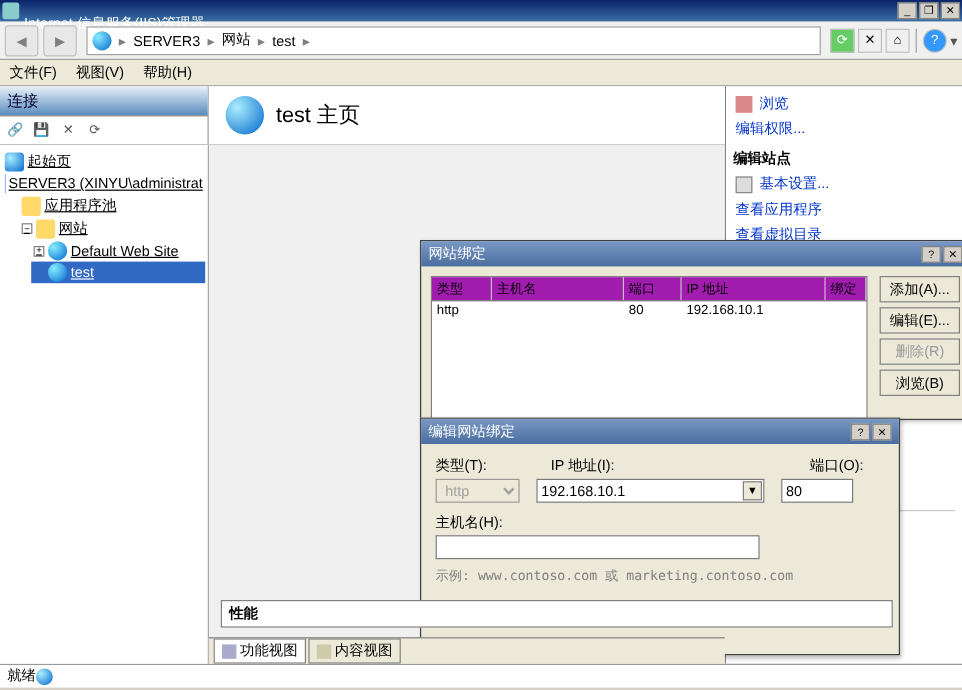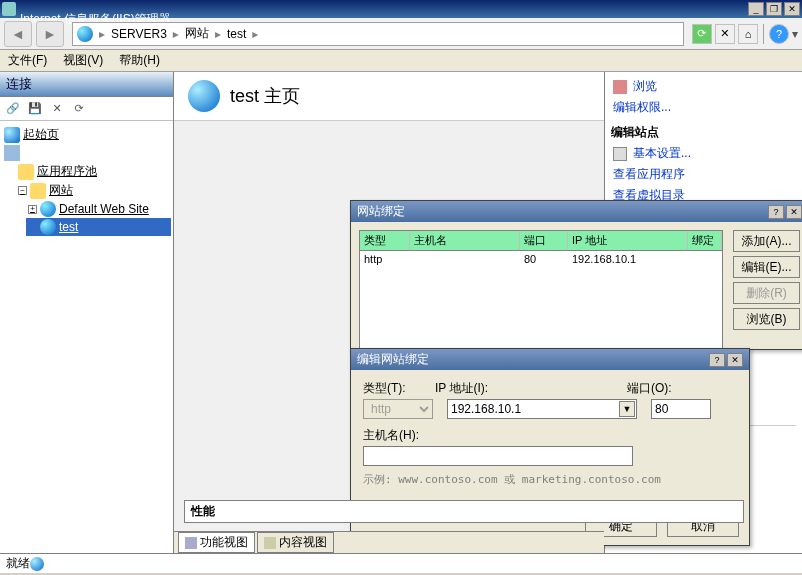--- a/index.html
+++ b/index.html
@@ -67,35 +67,35 @@
 
 
 .dlg { position:absolute; background:#ece9d8; border:1px solid #404040; box-shadow:2px 2px 4px rgba(0,0,0,0.3);}
 .dlg-title { background: linear-gradient(#7a98c4,#4a6ea0); color:#fff; padding:2px 6px; display:flex; align-items:center; }
 .dlg-title .title-txt{flex:1;}
 .dlg-title .tbtn{ width:16px;height:14px;background:#d4d0c8;border:1px solid #808080;margin-left:2px;font-size:9px;display:flex;align-items:center;justify-content:center;color:#000;}
 
 #dlg-bindings { left:176px; top:128px; width:459px; height:150px; }
 #dlg-bindings .content { padding:8px 8px; display:flex; gap:10px;}
 .bind-list { flex:1; border:1px solid #808080; background:#fff; display:flex; flex-direction:column;}
-.bind-head { display:flex; background:#86efac; border-bottom:1px solid #808080;}
+.bind-head { display:flex; background:#a21caf; border-bottom:1px solid #808080;}
 .bind-head div { padding:2px 4px; border-right:1px solid #c0c0c0; font-size:11px;}
 .bind-row { display:flex; }
 .bind-row div { padding:2px 4px; font-size:11px;}
 .col-type{width:50px;} .col-host{width:110px;} .col-port{width:48px;} .col-ip{width:120px;} .col-bind{width:34px;}
 .bind-btns { display:flex; flex-direction:column; gap:4px; width:88px;}
 .bind-btns button { height:22px; border:1px solid #808080; background:#ece9d8;}
 .bind-btns button:disabled{color:#999;}
 .bind-scroll { height:14px; border-top:1px solid #a0a0a0; background:#ece9d8; display:flex;}
 .bind-scroll .thumb{width:20px;background:#d0d0d0;border:1px solid #808080;}
 
 
 #dlg-edit { left:176px; top:276px; width:400px; height:198px;}
 #dlg-edit .content { padding:10px 12px;}
-.form-row { display:flex; gap:2px; margin-bottom:2px;}
+.form-row { display:flex; gap:26px; margin-bottom:2px;}
 .form-row label { display:block;}
 .form-col { display:flex; flex-direction:column;}
 .form-row2 { display:flex; gap:14px; margin-bottom:8px;}
 select,input[type=text]{ border:1px solid #7a7a7a; height:20px; padding:1px 3px; background:#fff;}
 select:disabled{background:#ece9d8; color:#808080;}
 .hint { color:#808080; font-family: monospace; font-size:11px;}
 .dlg-footer { position:absolute; bottom:8px; right:10px; display:flex; gap:10px;}
 .dlg-footer button { width:72px; height:22px; border:1px solid #808080; background:#ece9d8;}
 
 .statusbar { height:20px; background:#ffffff; border-top:1px solid #808080; display:flex; align-items:center; padding:0 6px; }
@@ -153,20 +153,21 @@
       <div>✕</div>
       <div>⟳</div>
     </div>
     <div class="tree">
       <div class="tree-node">
         <span class="tree-icon globe"></span>
         <span>起始页</span>
       </div>
       <div class="tree-node">
         <span class="tree-icon" style="background:#9bd;"></span>
+        <span>SERVER3 (XINYU\administrat</span>
       </div>
       <div class="tree-node tree-indent1">
         <span class="tree-icon folder"></span>
         <span>应用程序池</span>
       </div>
       <div class="tree-node tree-indent1">
         <span class="tree-exp">−</span>
         <span class="tree-icon folder"></span>
         <span>网站</span>
       </div>
@@ -256,24 +257,20 @@
             <span style="position:absolute;right:2px;top:2px;width:16px;height:16px;border:1px solid #808080;background:#ece9d8;text-align:center;font-size:9px;line-height:14px;">▼</span>
           </div>
           <div class="form-col" style="width:60px;">
             <input type="text" value="80" style="">
           </div>
         </div>
         <div style="margin-bottom:2px;"><label>主机名(H):</label></div>
         <div style="margin-bottom:6px;"><input type="text" style="width: 270px;" value=""></div>
         <div class="hint">示例: www.contoso.com 或 marketing.contoso.com</div>
       </div>
-      <div class="dlg-footer">
-        <button>确定</button>
-        <button>取消</button>
-      </div>
     </div>
 
     <div class="perf-hdr">性能</div>
 
     <div class="bottom-tabs">
       <div class="btab">
           <span class="ico" style="background:#aac;"></span>
           <span>功能视图</span>
         </div>
       <div class="btab" style="background:#ece9d8;">

